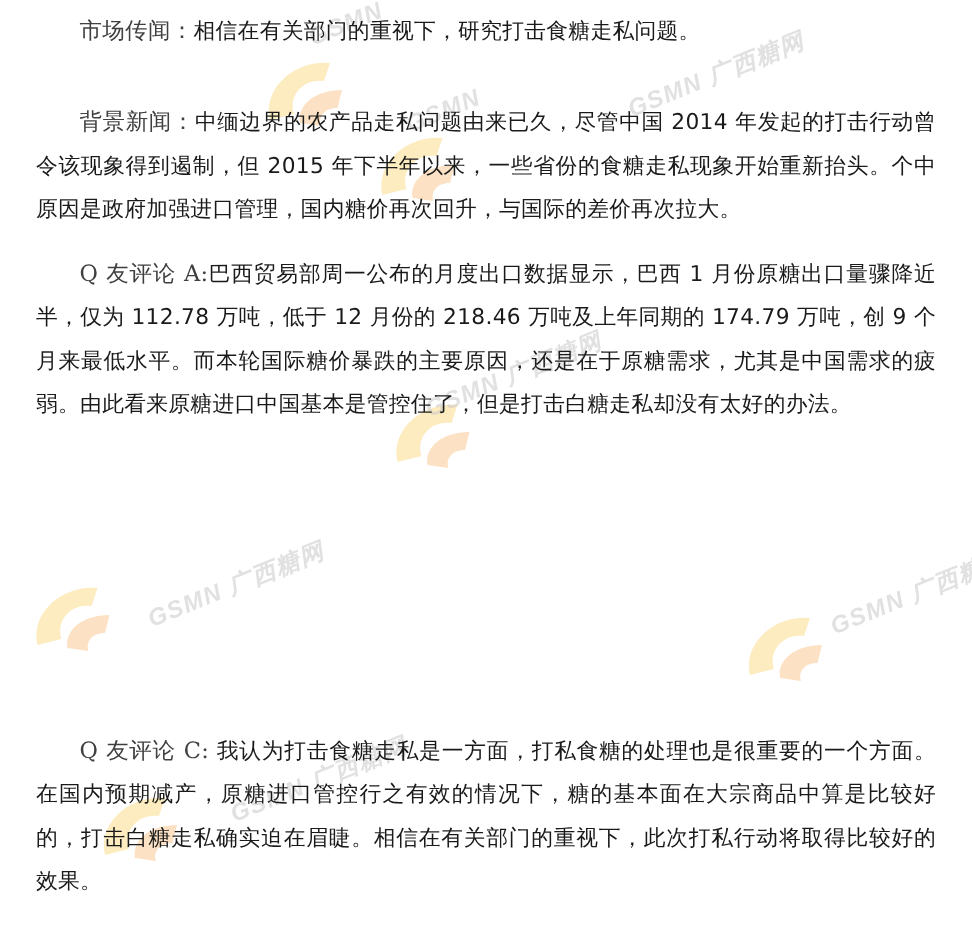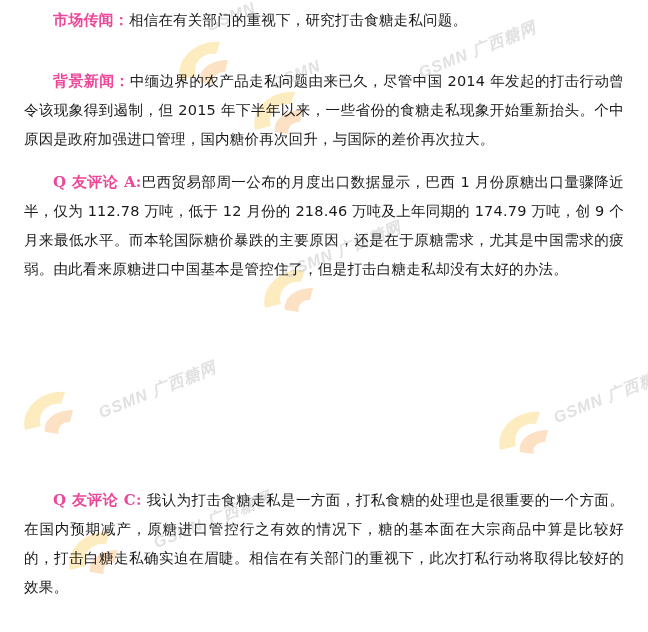--- a/index.html
+++ b/index.html
@@ -28,23 +28,23 @@
     width: 600px;
     font-size: 14.5px;
     line-height: 29px;
     letter-spacing: 0.2px;
     text-align: justify;
     text-indent: 29px;
     z-index: 2;
   }
   .label {
     font-family: "DejaVu Serif", "Liberation Serif", serif;
-    font-weight: bold;
+    font-weight: normal;
     font-size: 15px;
-    color: #ec4899;
+    color: #404040;
   }
   .watermark {
     position: absolute;
     z-index: 1;
     pointer-events: none;
   }
   .wm-logo {
     width: 70px;
     height: 60px;
   }

